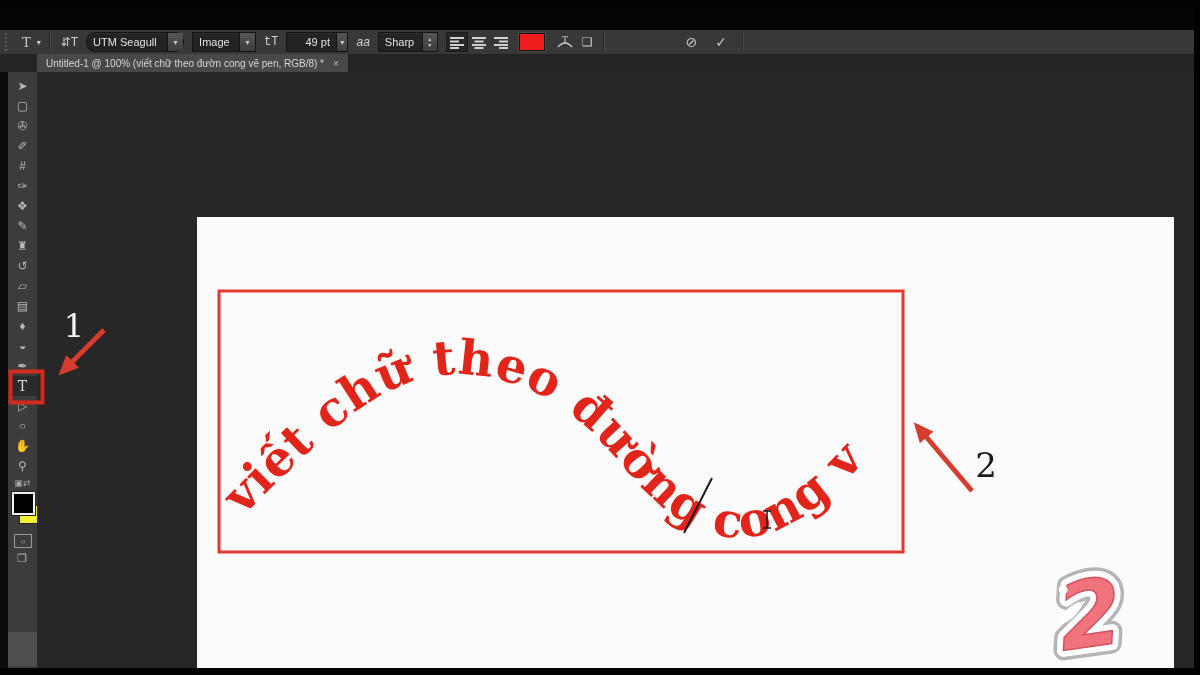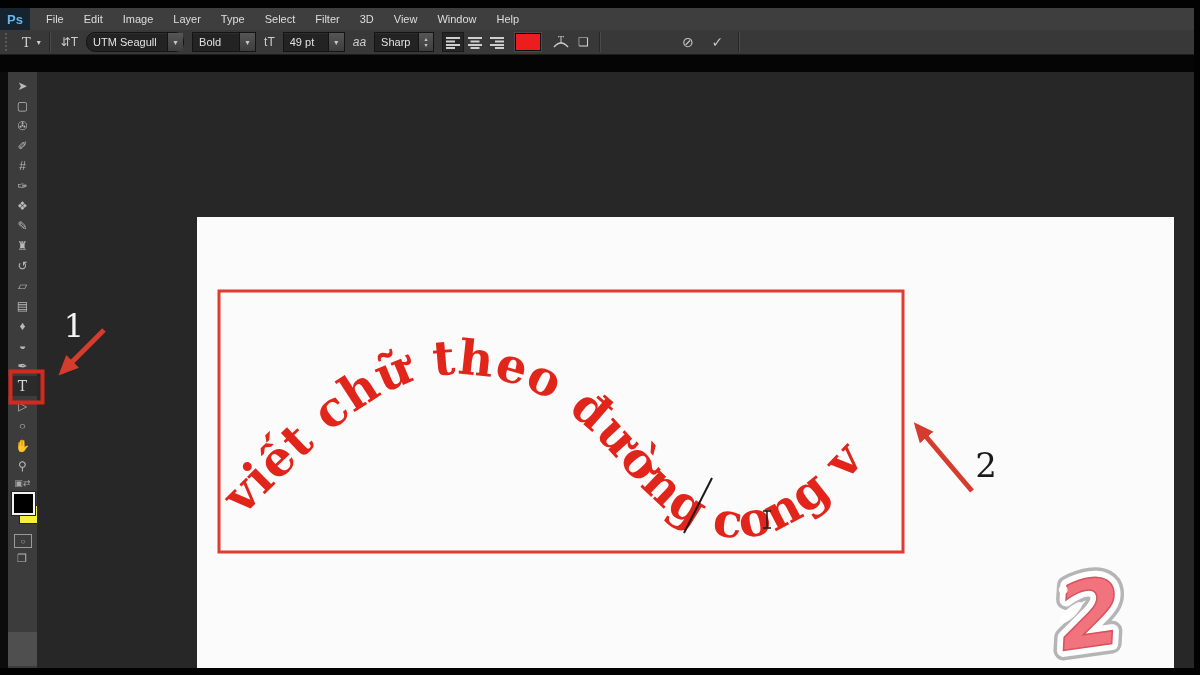--- a/index.html
+++ b/index.html
@@ -60,52 +60,38 @@
   #bottomedge{left:0;top:668px;width:1200px;height:7px;background:#020202;}
   #topedge{left:0;top:0;width:1200px;height:8px;background:#020202;}
 
   #overlay{left:0;top:0;width:1200px;height:675px;pointer-events:none;z-index:6;}
 </style>
 </head>
 <body>
 
 <div id="stage">
 
-  <div id="menubar" class="abs">
-    <div id="ps-logo">Ps</div>
-    <span class="menu-item">File</span>
-    <span class="menu-item">Edit</span>
-    <span class="menu-item">Image</span>
-    <span class="menu-item">Layer</span>
-    <span class="menu-item">Type</span>
-    <span class="menu-item">Select</span>
-    <span class="menu-item">Filter</span>
-    <span class="menu-item">3D</span>
-    <span class="menu-item">View</span>
-    <span class="menu-item">Window</span>
-    <span class="menu-item">Help</span>
-  </div>
 
   <div id="optionsbar" class="abs">
     <div class="grip"></div>
     <span class="oicon" style="font-family:'DejaVu Serif',serif;font-size:13px;">T</span>
     <span class="oicon" style="font-size:8px;padding:0 2px;">▾</span>
     <div class="osep"></div>
     <span class="oicon">⇵T</span>
     <div class="combo" style="width:96px;border-radius:9px;">
       <span class="val" style="flex:1;">UTM Seagull</span>
       <span class="dd">▾</span>
     </div>
     <div class="combo" style="width:62px;">
-      <span class="val" style="flex:1;">Bold</span>
+      <span class="val" style="flex:1;">Image</span>
       <span class="dd">▾</span>
     </div>
-    <span class="oicon" style="font-family:Liberation Sans, sans-serif;">tT</span>
+    <span class="oicon" style="font-family:Liberation Mono, monospace;">tT</span>
     <div class="combo" style="width:60px;">
-      <span class="val" style="flex:1;">49 pt</span>
+      <span class="val" style="flex:1;margin-left:12px;">49 pt</span>
       <span class="dd">▾</span>
     </div>
     <span class="oicon" style="font-style:italic;text-align:center;">aa</span>
     <div class="combo" style="width:58px;">
       <span class="val" style="flex:1;text-align:center;">Sharp</span>
       <span class="spin">
         <i style="font-style:normal;">▴</i>
         <i style="font-style:normal;">▾</i>
       </span>
     </div>
@@ -148,20 +134,26 @@
       </svg>
     </div>
     <span class="oicon">❏</span>
     <div class="osep"></div>
     <div style="width:66px;"></div>
     <span class="obtn">⊘</span>
     <span class="obtn">✓</span>
     <div class="osep"></div>
   </div>
 
+  <div id="tabbar" class="abs">
+    <div id="doc-tab">
+      <span>Untitled-1 @ 100% (viết chữ theo đườn cong vẽ pen, RGB/8) *</span>
+      <span id="tab-close">×</span>
+    </div>
+  </div>
 
   <div id="leftedge" class="abs"></div>
   <div id="toolbar" class="abs">
     <div id="tools">
       <div class="tool">
           <span class="tg">➤</span>
         </div>
       <div class="tool">
           <span class="tg">▢</span>
         </div>

